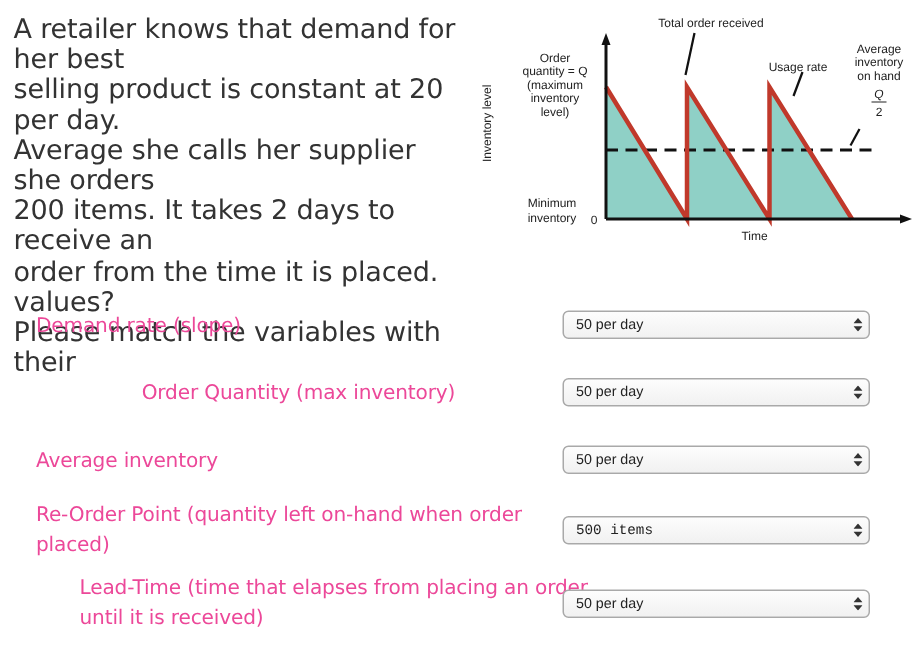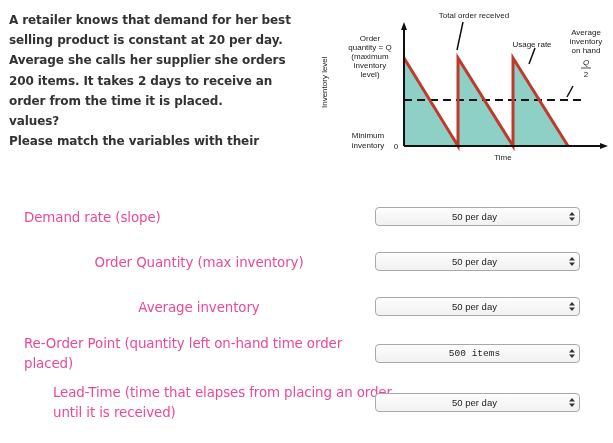--- a/index.html
+++ b/index.html
@@ -1,27 +1,27 @@
 <!DOCTYPE html>
 <html><head>
 <meta charset="utf-8">
 <style>
   html, body { margin:0; padding:0; background:#ffffff; }
   body { width:613px; height:443px; position:relative; overflow:hidden;
          font-family:"DejaVu Sans", sans-serif; color:#2a2a2a; }
   .question { position:absolute; left:9px; top:10px; width:305px;
-              font-size:12px; line-height:20.2px; color:#333; letter-spacing:-0.1px;font-weight:bold; }
+              font-size:18px; line-height:20.2px; color:#333; letter-spacing:-0.1px; }
   .question p { margin:0; }
   .chart { position:absolute; left:310px; top:0; width:303px; height:170px; }
   .chart svg { display:block; }
   .row-label { position:absolute; left:24px; font-size:13.4px; line-height:19.5px; color:#ec4899; width:350px; letter-spacing:-0.1px; }
   .select { position:absolute; left:375px; width:205px; height:19px; box-sizing:border-box;
             border:1px solid #a9a9a9; border-radius:4px; background:linear-gradient(#fdfdfd,#f1f1f1);
             font-family:"Liberation Sans", sans-serif; font-size:9.5px; color:#222;
-            display:flex; align-items:center; padding-left:8px; cursor:pointer;text-align:center; }
+            display:flex; align-items:center; padding-left:8px; cursor:pointer; }
   .select .val { flex:1; }
   .select .arrows { width:14px; display:flex; flex-direction:column; align-items:center; justify-content:center; }
   .select .arrows svg { display:block; }
 </style>
 </head>
 <body>
 
 <div class="question">
   <p>A retailer knows that demand for her best</p>
   <p>selling product is constant at 20 per day.</p>
@@ -88,32 +88,32 @@
 <div class="select" style="top:252px;">
   <span class="val">50 per day</span>
   <span class="arrows">
     <svg width="6" height="9" viewBox="0 0 6 9">
         <polygon points="3,0 6,3.5 0,3.5" fill="#333"></polygon>
         <polygon points="3,9 6,5.5 0,5.5" fill="#333"></polygon>
       </svg>
   </span>
 </div>
 
-<div class="row-label" style="top:298px;text-align:center;">Average inventory</div>
+<div class="row-label" style="top:298px;">Average inventory</div>
 <div class="select" style="top:297px;">
   <span class="val">50 per day</span>
   <span class="arrows">
     <svg width="6" height="9" viewBox="0 0 6 9">
         <polygon points="3,0 6,3.5 0,3.5" fill="#333"></polygon>
         <polygon points="3,9 6,5.5 0,5.5" fill="#333"></polygon>
       </svg>
   </span>
 </div>
 
-<div class="row-label" style="top:334px; width:345px;">Re-Order Point (quantity left on-hand time order placed)</div>
+<div class="row-label" style="top:334px; width:345px;">Re-Order Point (quantity left on-hand when order placed)</div>
 <div class="select" style="top:344px;font-family:Liberation Mono, monospace;">
   <span class="val">500 items</span>
   <span class="arrows">
     <svg width="6" height="9" viewBox="0 0 6 9">
         <polygon points="3,0 6,3.5 0,3.5" fill="#333"></polygon>
         <polygon points="3,9 6,5.5 0,5.5" fill="#333"></polygon>
       </svg>
   </span>
 </div>
 

